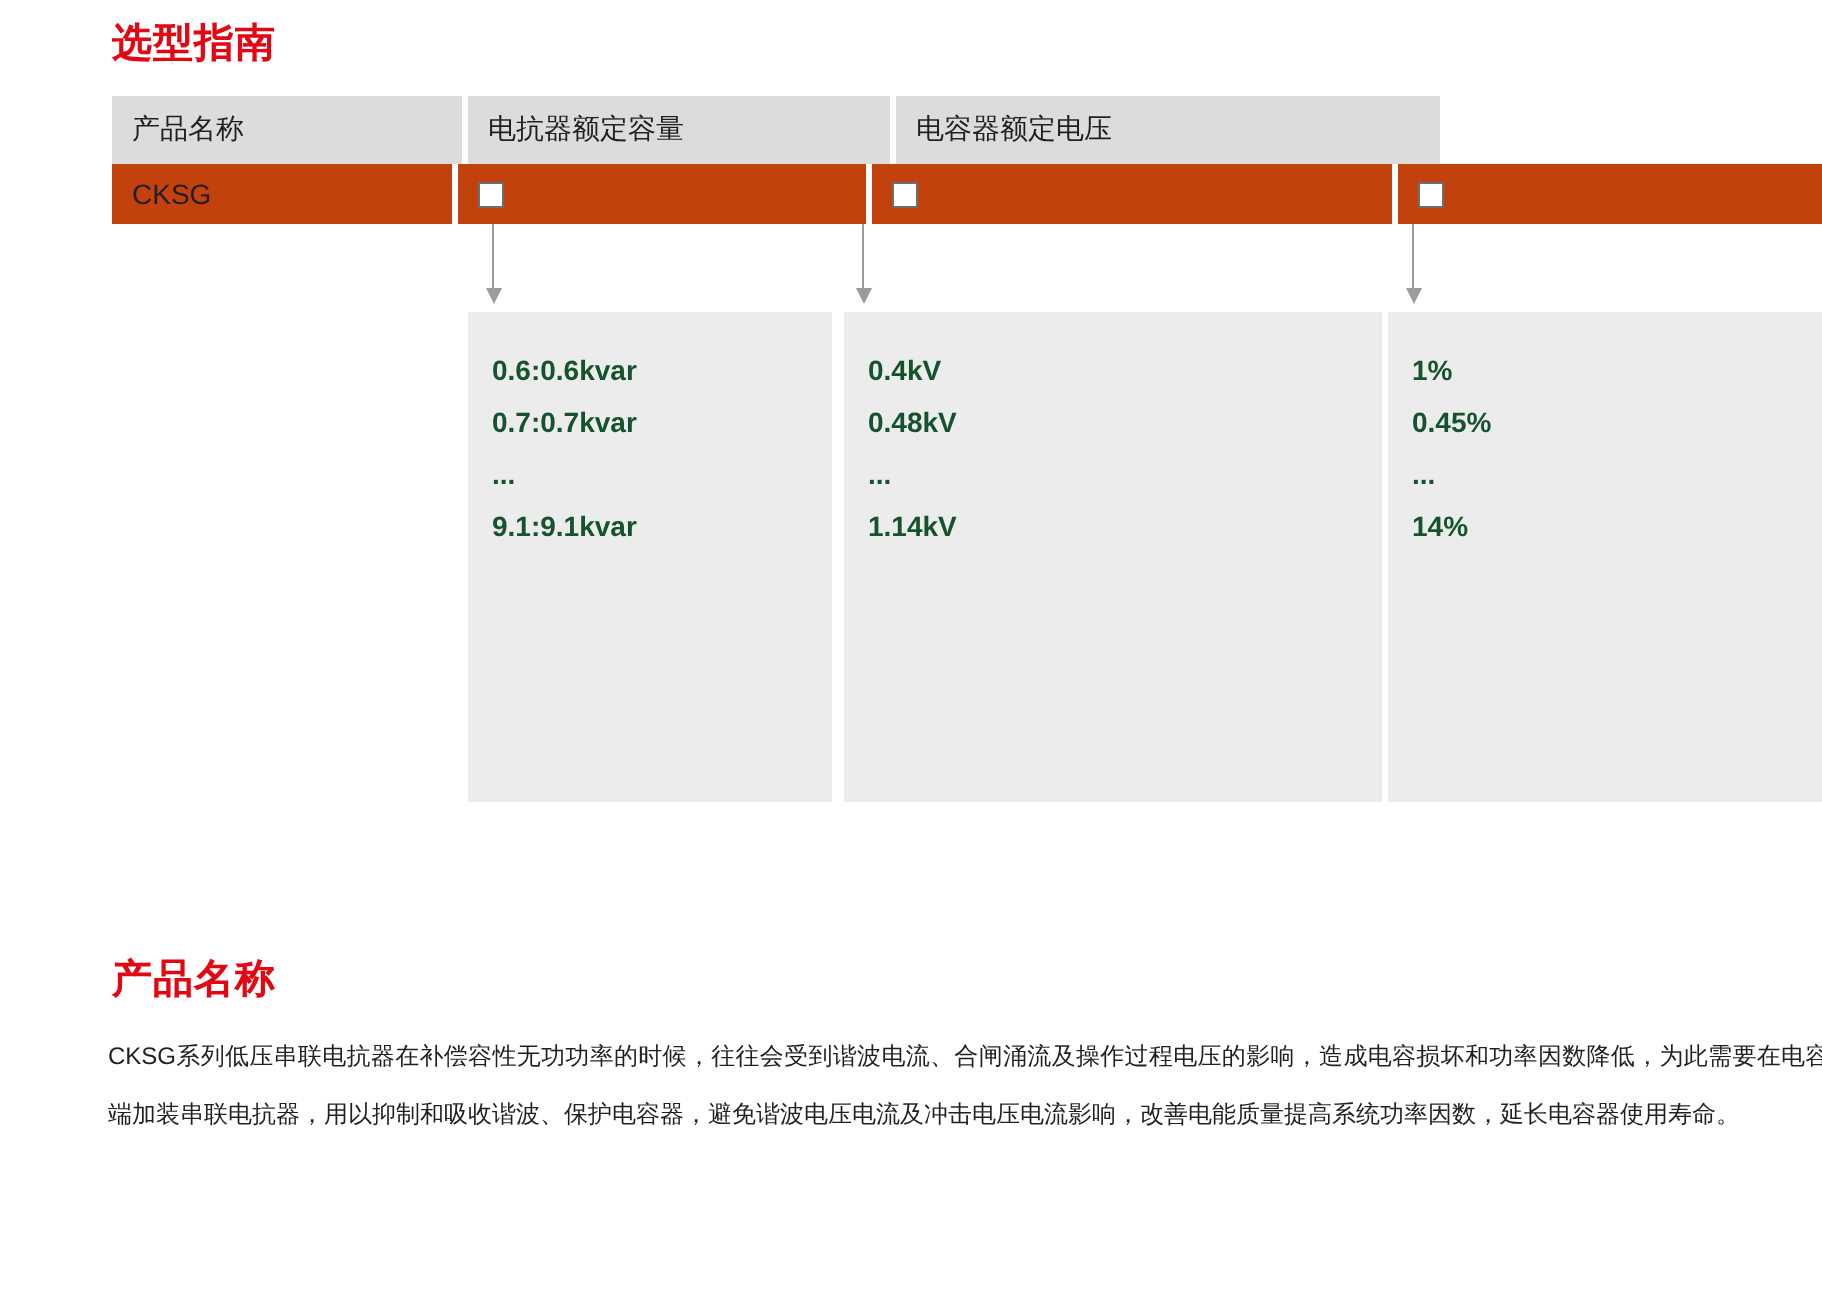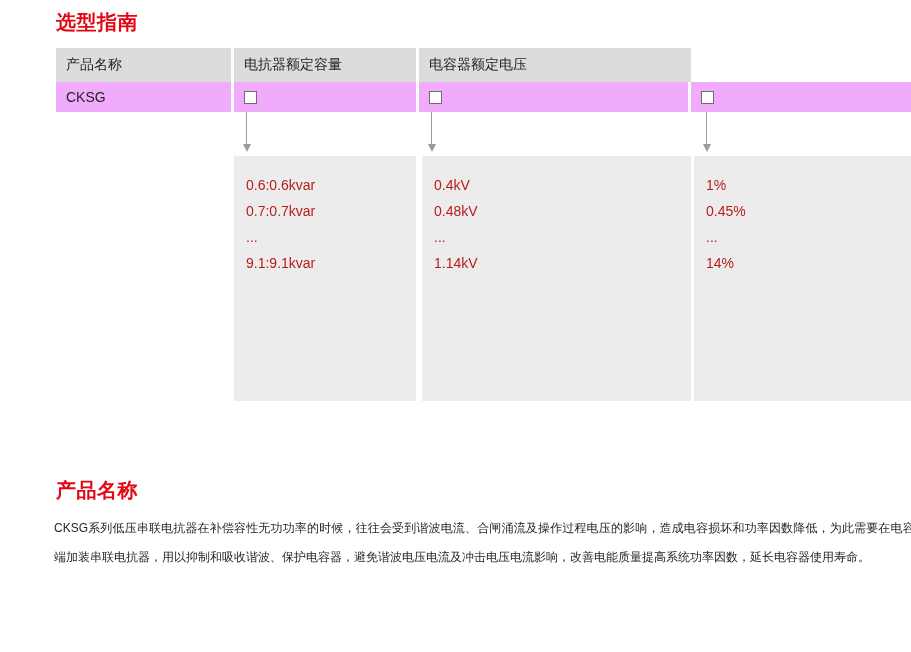--- a/index.html
+++ b/index.html
@@ -44,37 +44,37 @@
   }
   .row {
     display: flex;
     width: 100%;
   }
   .row.header .cell {
     background: #dcdcdc;
     height: 34px;
   }
   .row.value .cell {
-    background: #f0abfc;
+    background: #c2410c;
     height: 30px;
   }
   .cell {
     box-sizing: border-box;
     padding: 0 10px;
     display: flex;
     align-items: center;
     font-size: 14px;
     color: #231f20;
     border-right: 3px solid #ffffff;
   }
   .cell:last-child {
     border-right: none;
   }
   .c1 { width: 178px; }
-  .c2 { width: 185px; }
+  .c2 { width: 214px; }
   .c3 { width: 272px; }
   .c4 { width: 260px; }
 
   .checkbox {
     display: inline-block;
     width: 11px;
     height: 11px;
     border: 1px solid #6d6d6d;
     background: #ffffff;
   }
@@ -131,22 +131,23 @@
     box-sizing: border-box;
     padding: 16px 12px 0 12px;
   }
   #panel-capacity { left: 178px; width: 182px; }
   #panel-voltage  { left: 366px; width: 269px; }
   #panel-ratio    { left: 638px; width: 257px; }
 
   .panel-line {
     font-size: 14px;
     line-height: 26px;
-    color: #b91c1c;
+    color: #14532d;
     white-space: nowrap;
+    font-weight: bold;
   }
 
   
   #title-scope {
     position: absolute;
     left: 8px;
     top: 480px;
   }
   #scope-body {
     position: absolute;

